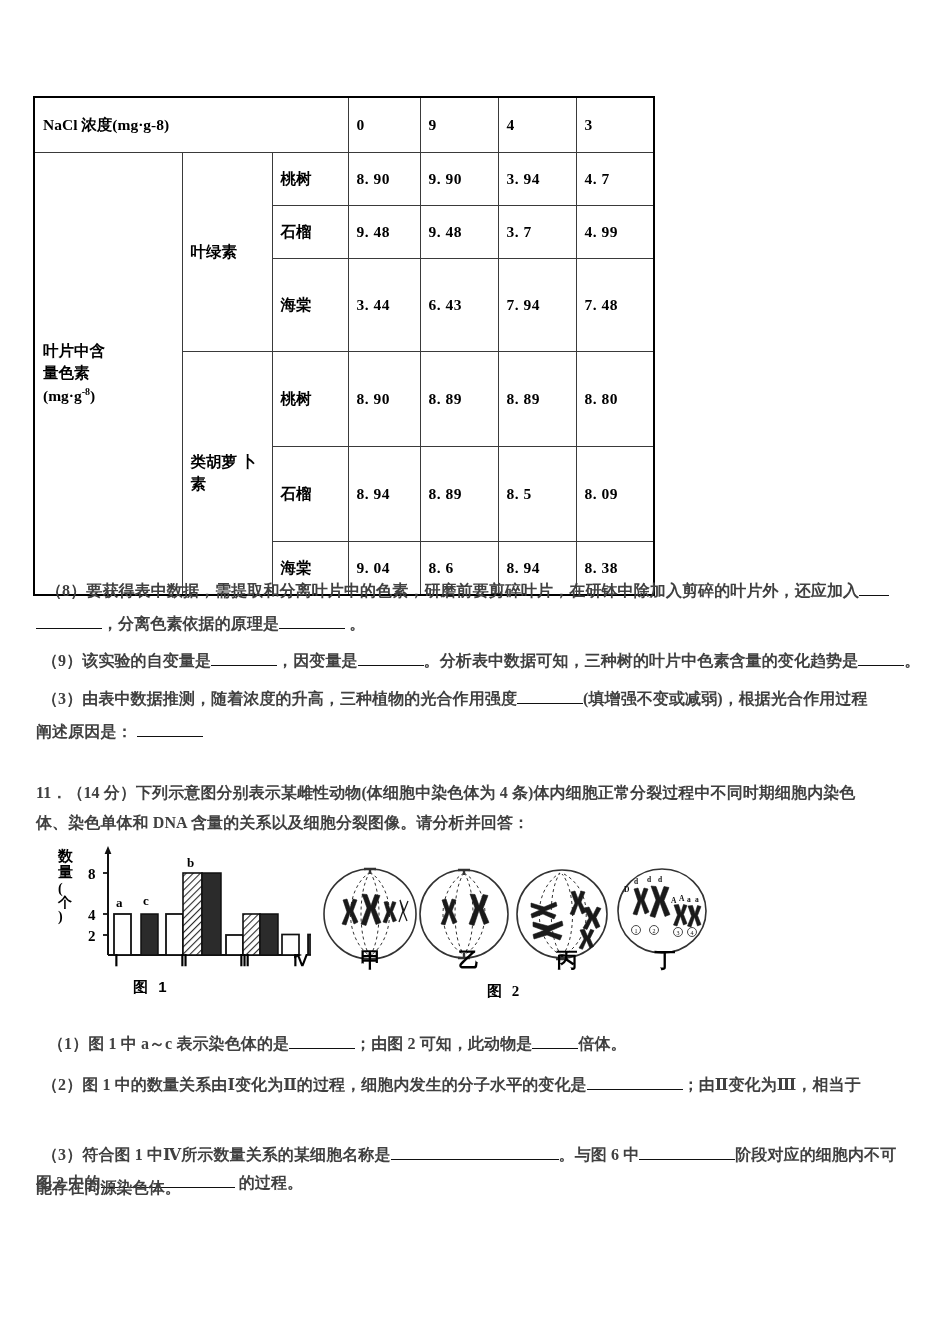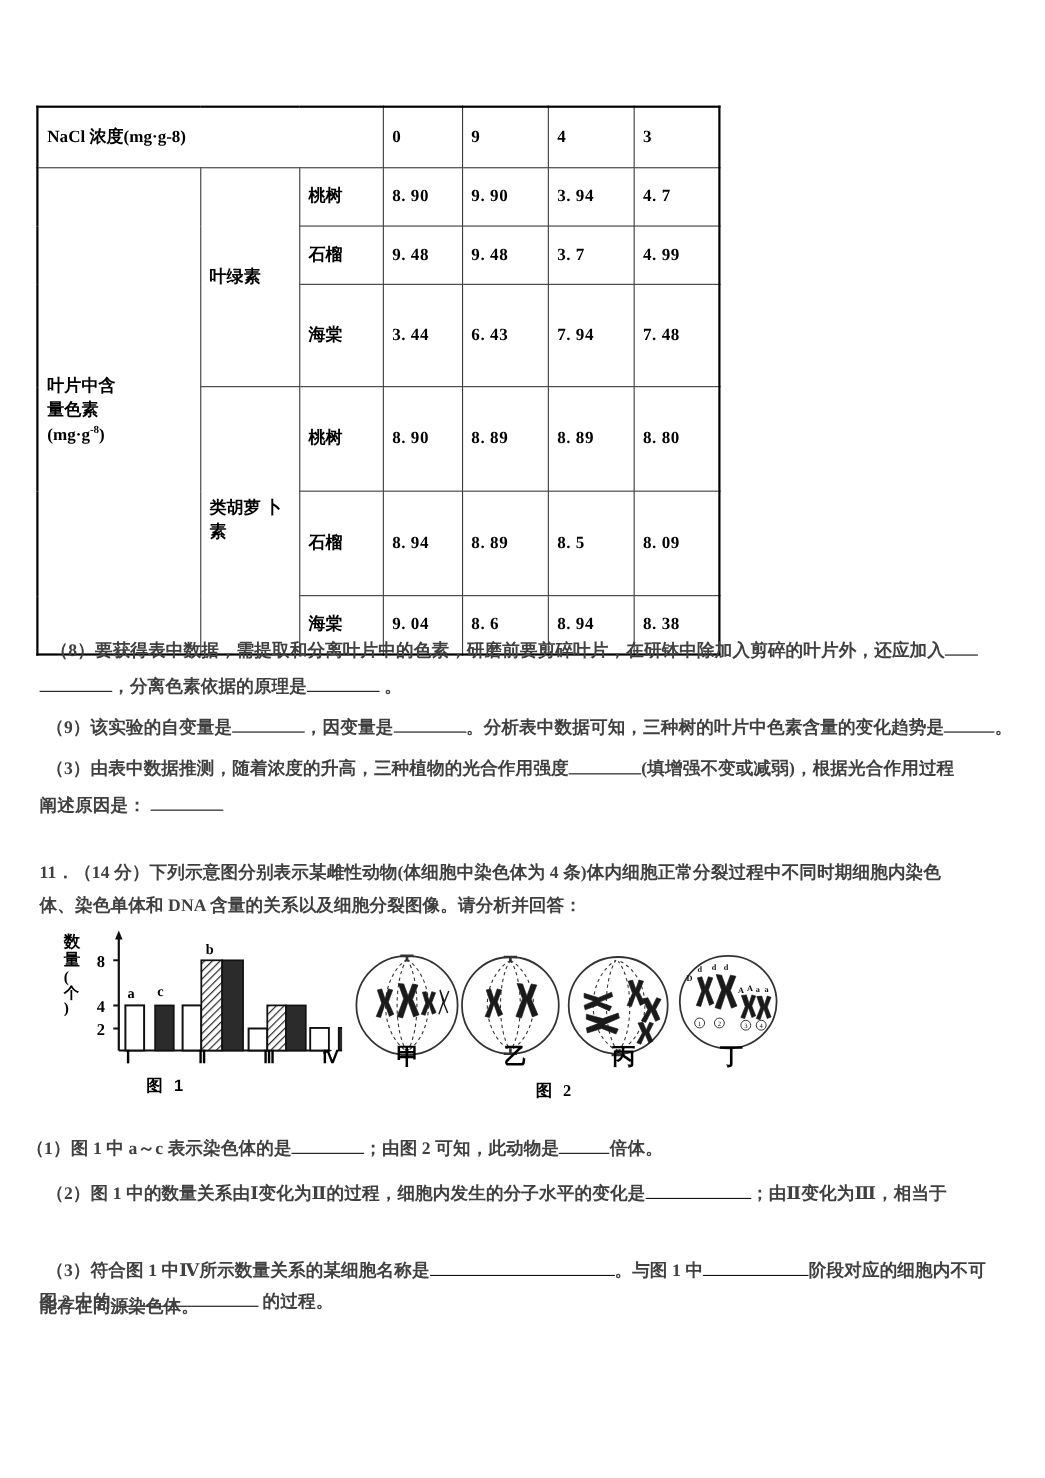--- a/index.html
+++ b/index.html
@@ -399,30 +399,30 @@
   </div>
 
   <div class="fig2-labels">
     <div>甲</div>
     <div>乙</div>
     <div>丙</div>
     <div>丁</div>
   </div>
   <div class="fig2-cap">图 2</div>
 
-  <div class="para" style="left:24px; top:1034px;">
+  <div class="para" style="left:48px; top:1034px;">
     <span>（1）图 1 中 a～c 表示染色体的是</span><span class="blank-m"></span><span>；由图 2 可知，此动物是</span><span class="blank-s"></span><span>倍体。</span>
   </div>
 
   <div class="para" style="left:42px; top:1075px;">
     <span>（2）图 1 中的数量关系由Ⅰ变化为Ⅱ的过程，细胞内发生的分子水平的变化是</span><span class="blank-l"></span><span>；由Ⅱ变化为Ⅲ，相当于</span>
   </div>
   <div class="para" style="left:36px; top:1173px;">
     <span>图 2 中的</span><span class="blank-xl"></span>&nbsp;<span>的过程。</span>
   </div>
 
   <div class="para" style="left:42px; top:1145px;">
-    <span>（3）符合图 1 中Ⅳ所示数量关系的某细胞名称是</span><span class="blank-xxl"></span><span>。与图 1 中</span><span class="blank-l"></span><span>阶段对应的细胞内不可</span>
+    <span>（3）符合图 1 中Ⅳ所示数量关系的某细胞名称是</span><span class="blank-xxl"></span><span>。与图 6 中</span><span class="blank-l"></span><span>阶段对应的细胞内不可</span>
   </div>
   <div class="para" style="left:36px; top:1178px;">能存在同源染色体。</div>
 
 
 </div>
 
 </body></html>

